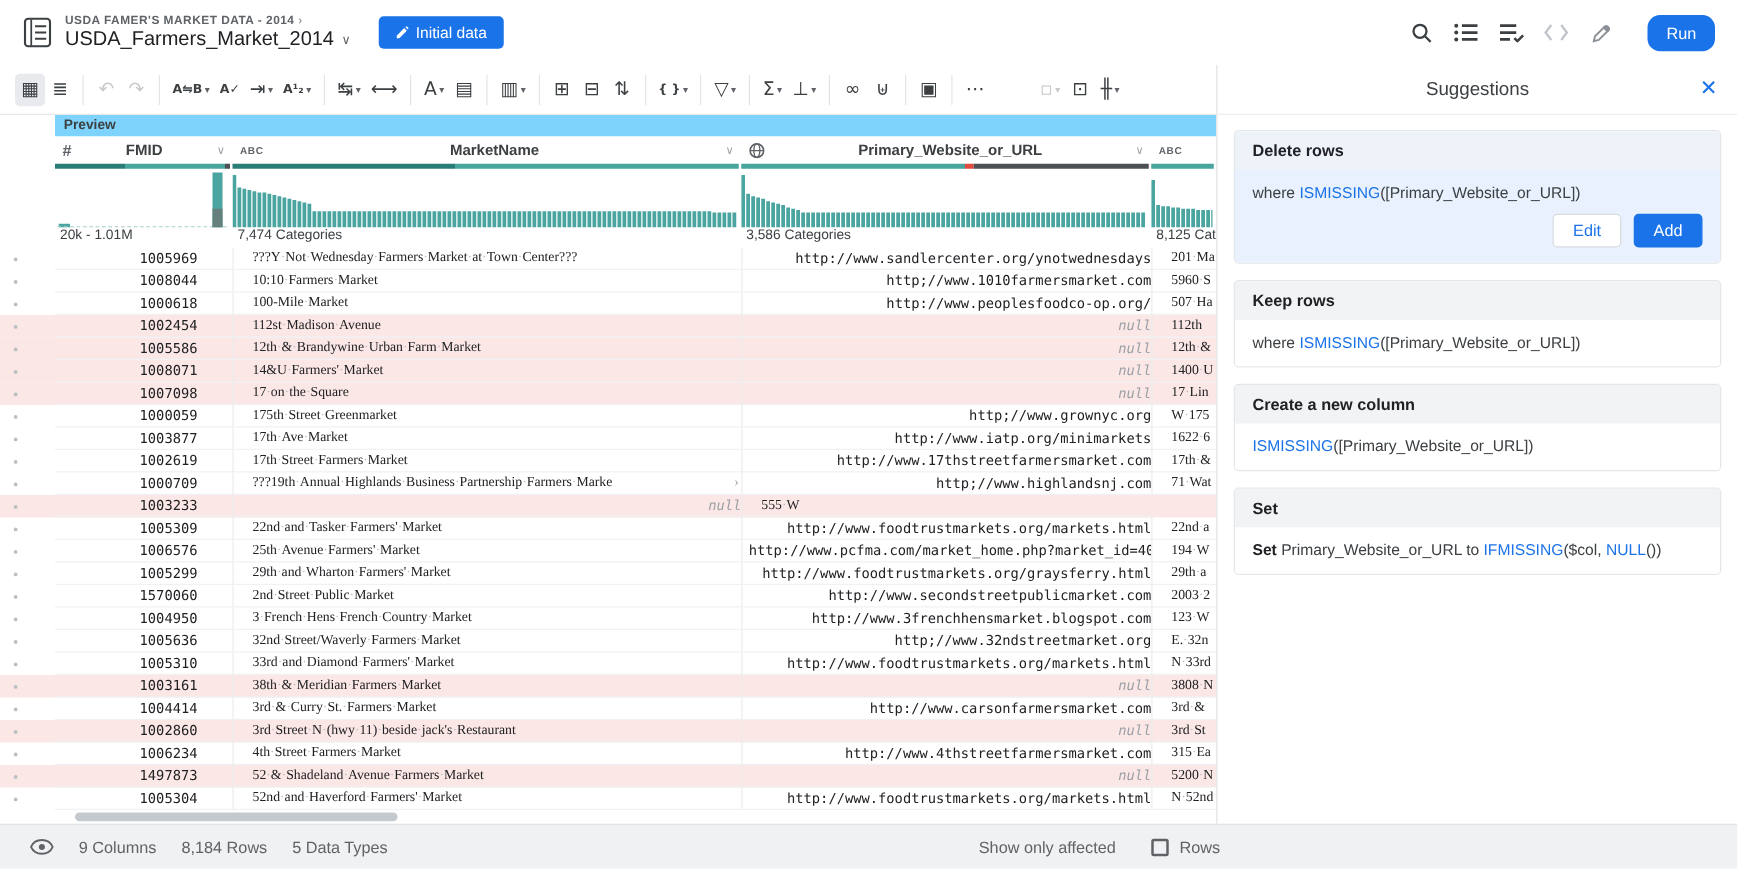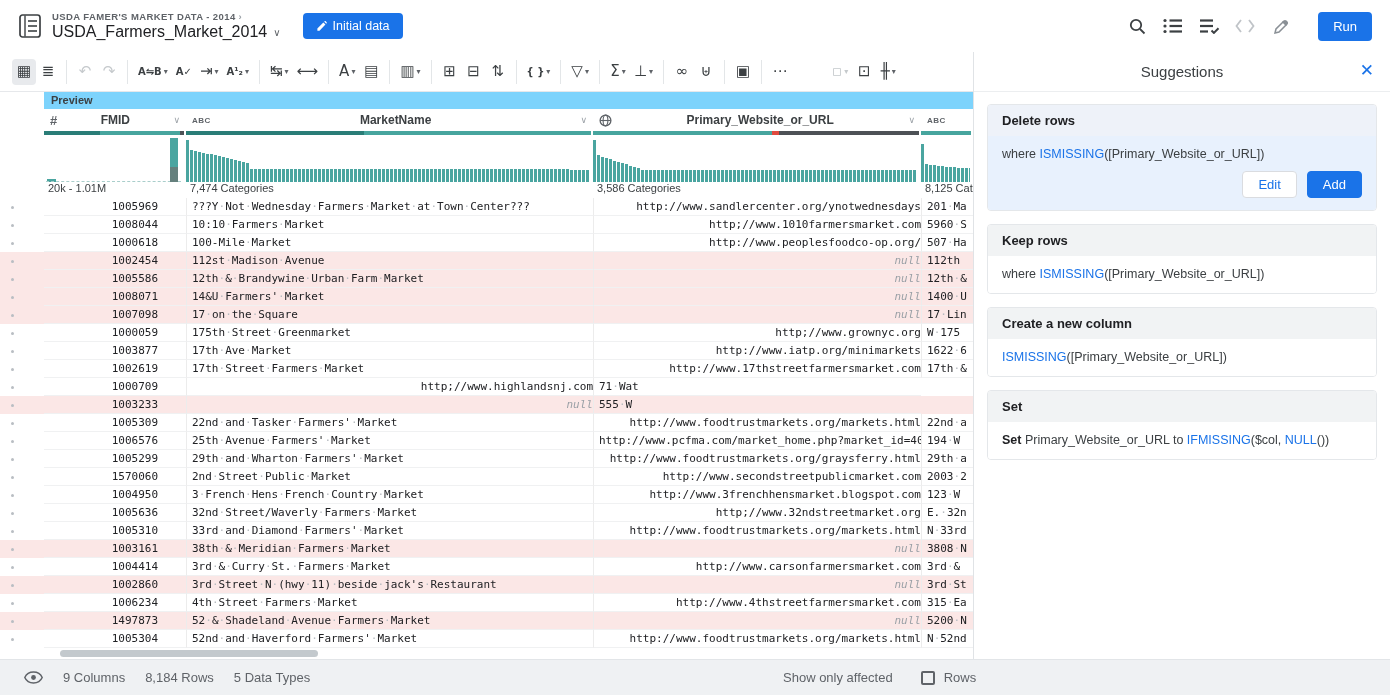--- a/index.html
+++ b/index.html
@@ -15,21 +15,21 @@
   .crumb { font-size:9.5px; font-weight:bold; letter-spacing:.4px; color:#5f6368; text-transform:uppercase; }
   .crumb .sep { color:#9aa0a6; margin-left:3px; }
   .title-row { display:flex; align-items:center; margin-top:1px; }
   .title { font-size:16px; color:#202124; }
   .chev { color:#5f6368; font-size:10px; margin-left:6px; }
   .btn-blue { background:#1a73e8; color:#fff; border:none; border-radius:4px; font-size:12.5px;
     padding:6px 13px; display:flex; align-items:center; gap:6px; cursor:pointer; font-family:inherit; }
   .init-btn { margin-left:22px; }
   .top-right { margin-left:auto; display:flex; align-items:center; gap:14px; }
   .ticon { width:22px; height:22px; display:flex; align-items:center; justify-content:center; }
-  .run-btn { margin-left:12px; padding:7px 15px; font-size:13px; }
+  .run-btn { margin-left:12px; padding:7px 15px; font-size:13px;border-radius:10px; }
 
   
   .toolbar { position:absolute; left:0; top:52px; width:973px; height:40px; background:#fff;
     border-bottom:1px solid #e6e8eb; display:flex; align-items:center; padding:0 12px; }
   .titem { min-width:24px; height:26px; padding:0 4px; display:flex; align-items:center; justify-content:center;
     font-size:15px; color:#3c4043; border-radius:4px; cursor:pointer; font-family:"DejaVu Sans",sans-serif; }
   .titem .g { line-height:1; }
   .titem .dd { font-size:8px; color:#5f6368; margin-left:2px; }
   .titem.active { background:#e8eaed; }
   .titem.disabled { color:#c5c9cc; cursor:default; }
@@ -62,21 +62,21 @@
   .hlabels { position:absolute; left:0; top:90px; width:973px; height:16px; }
   .hl { font-size:11px; color:#3c4043; padding-left:4px; white-space:nowrap; overflow:hidden; }
   .rows { position:absolute; left:0; top:106px; width:973px; }
   .trow { height:18px; }
   .trow.missing { background:#fbe7e6; }
   .c { font-family:"DejaVu Sans Mono","Liberation Mono",monospace; font-size:11px; line-height:17px;
     color:#202124; white-space:nowrap; overflow:hidden; border-bottom:1px solid #f0f1f2; position:relative; }
   .c.gut { border-bottom:none; }
   .rdot { position:absolute; left:11px; top:8px; width:3px; height:3px; border-radius:50%; background:#b9bec3; }
   .c.fmid { text-align:right; padding-right:28px; }
-  .c.name,.c.addr { padding-left:5px; border-left:1px solid #ececec; }
+  .c.name,.c.addr { padding-left:15px; border-left:1px solid #ececec;font-family:Liberation Serif, serif; }
   .c.url { padding-left:5px; border-left:1px solid #ececec;text-align:right; }
   .sp { color:#b7bcc1; }
   .nul { font-style:italic; color:#9aa0a6; }
   .tchev { position:absolute; right:2px; top:0; color:#9aa0a6; background:#fff; padding-left:2px; }
   .hscroll { position:absolute; left:60px; top:558px; width:258px; height:7px; border-radius:4px; background:#c3c9cd; cursor:pointer; }
 
   
   .panel { position:absolute; left:973px; top:52px; width:417px; height:607px; background:#fff;
     border-left:1px solid #e0e3e6; }
   .panel-header { height:40px; display:flex; align-items:center; justify-content:center; position:relative;
@@ -642,20 +642,21 @@
           <div class="c fmid">1002619</div>
           <div class="c name">17th<span class="sp">·</span>Street<span class="sp">·</span>Farmers<span class="sp">·</span>Market</div>
           <div class="c url">http://www.17thstreetfarmersmarket.com</div>
           <div class="c addr">17th<span class="sp">·</span>&amp;</div>
         </div>
         <div class="trow grid5">
           <div class="c gut">
             <span class="rdot"></span>
           </div>
           <div class="c fmid">1000709</div>
+          <div class="c name">???19th<span class="sp">·</span>Annual<span class="sp">·</span>Highlands<span class="sp">·</span>Business<span class="sp">·</span>Partnership<span class="sp">·</span>Farmers<span class="sp">·</span>Marke<span class="tchev">›</span></div>
           <div class="c url">http;//www.highlandsnj.com</div>
           <div class="c addr">71<span class="sp">·</span>Wat</div>
         </div>
         <div class="trow grid5 missing">
           <div class="c gut">
             <span class="rdot"></span>
           </div>
           <div class="c fmid">1003233</div>
           <div class="c url"><span class="nul">null</span></div>
           <div class="c addr">555<span class="sp">·</span>W</div>

